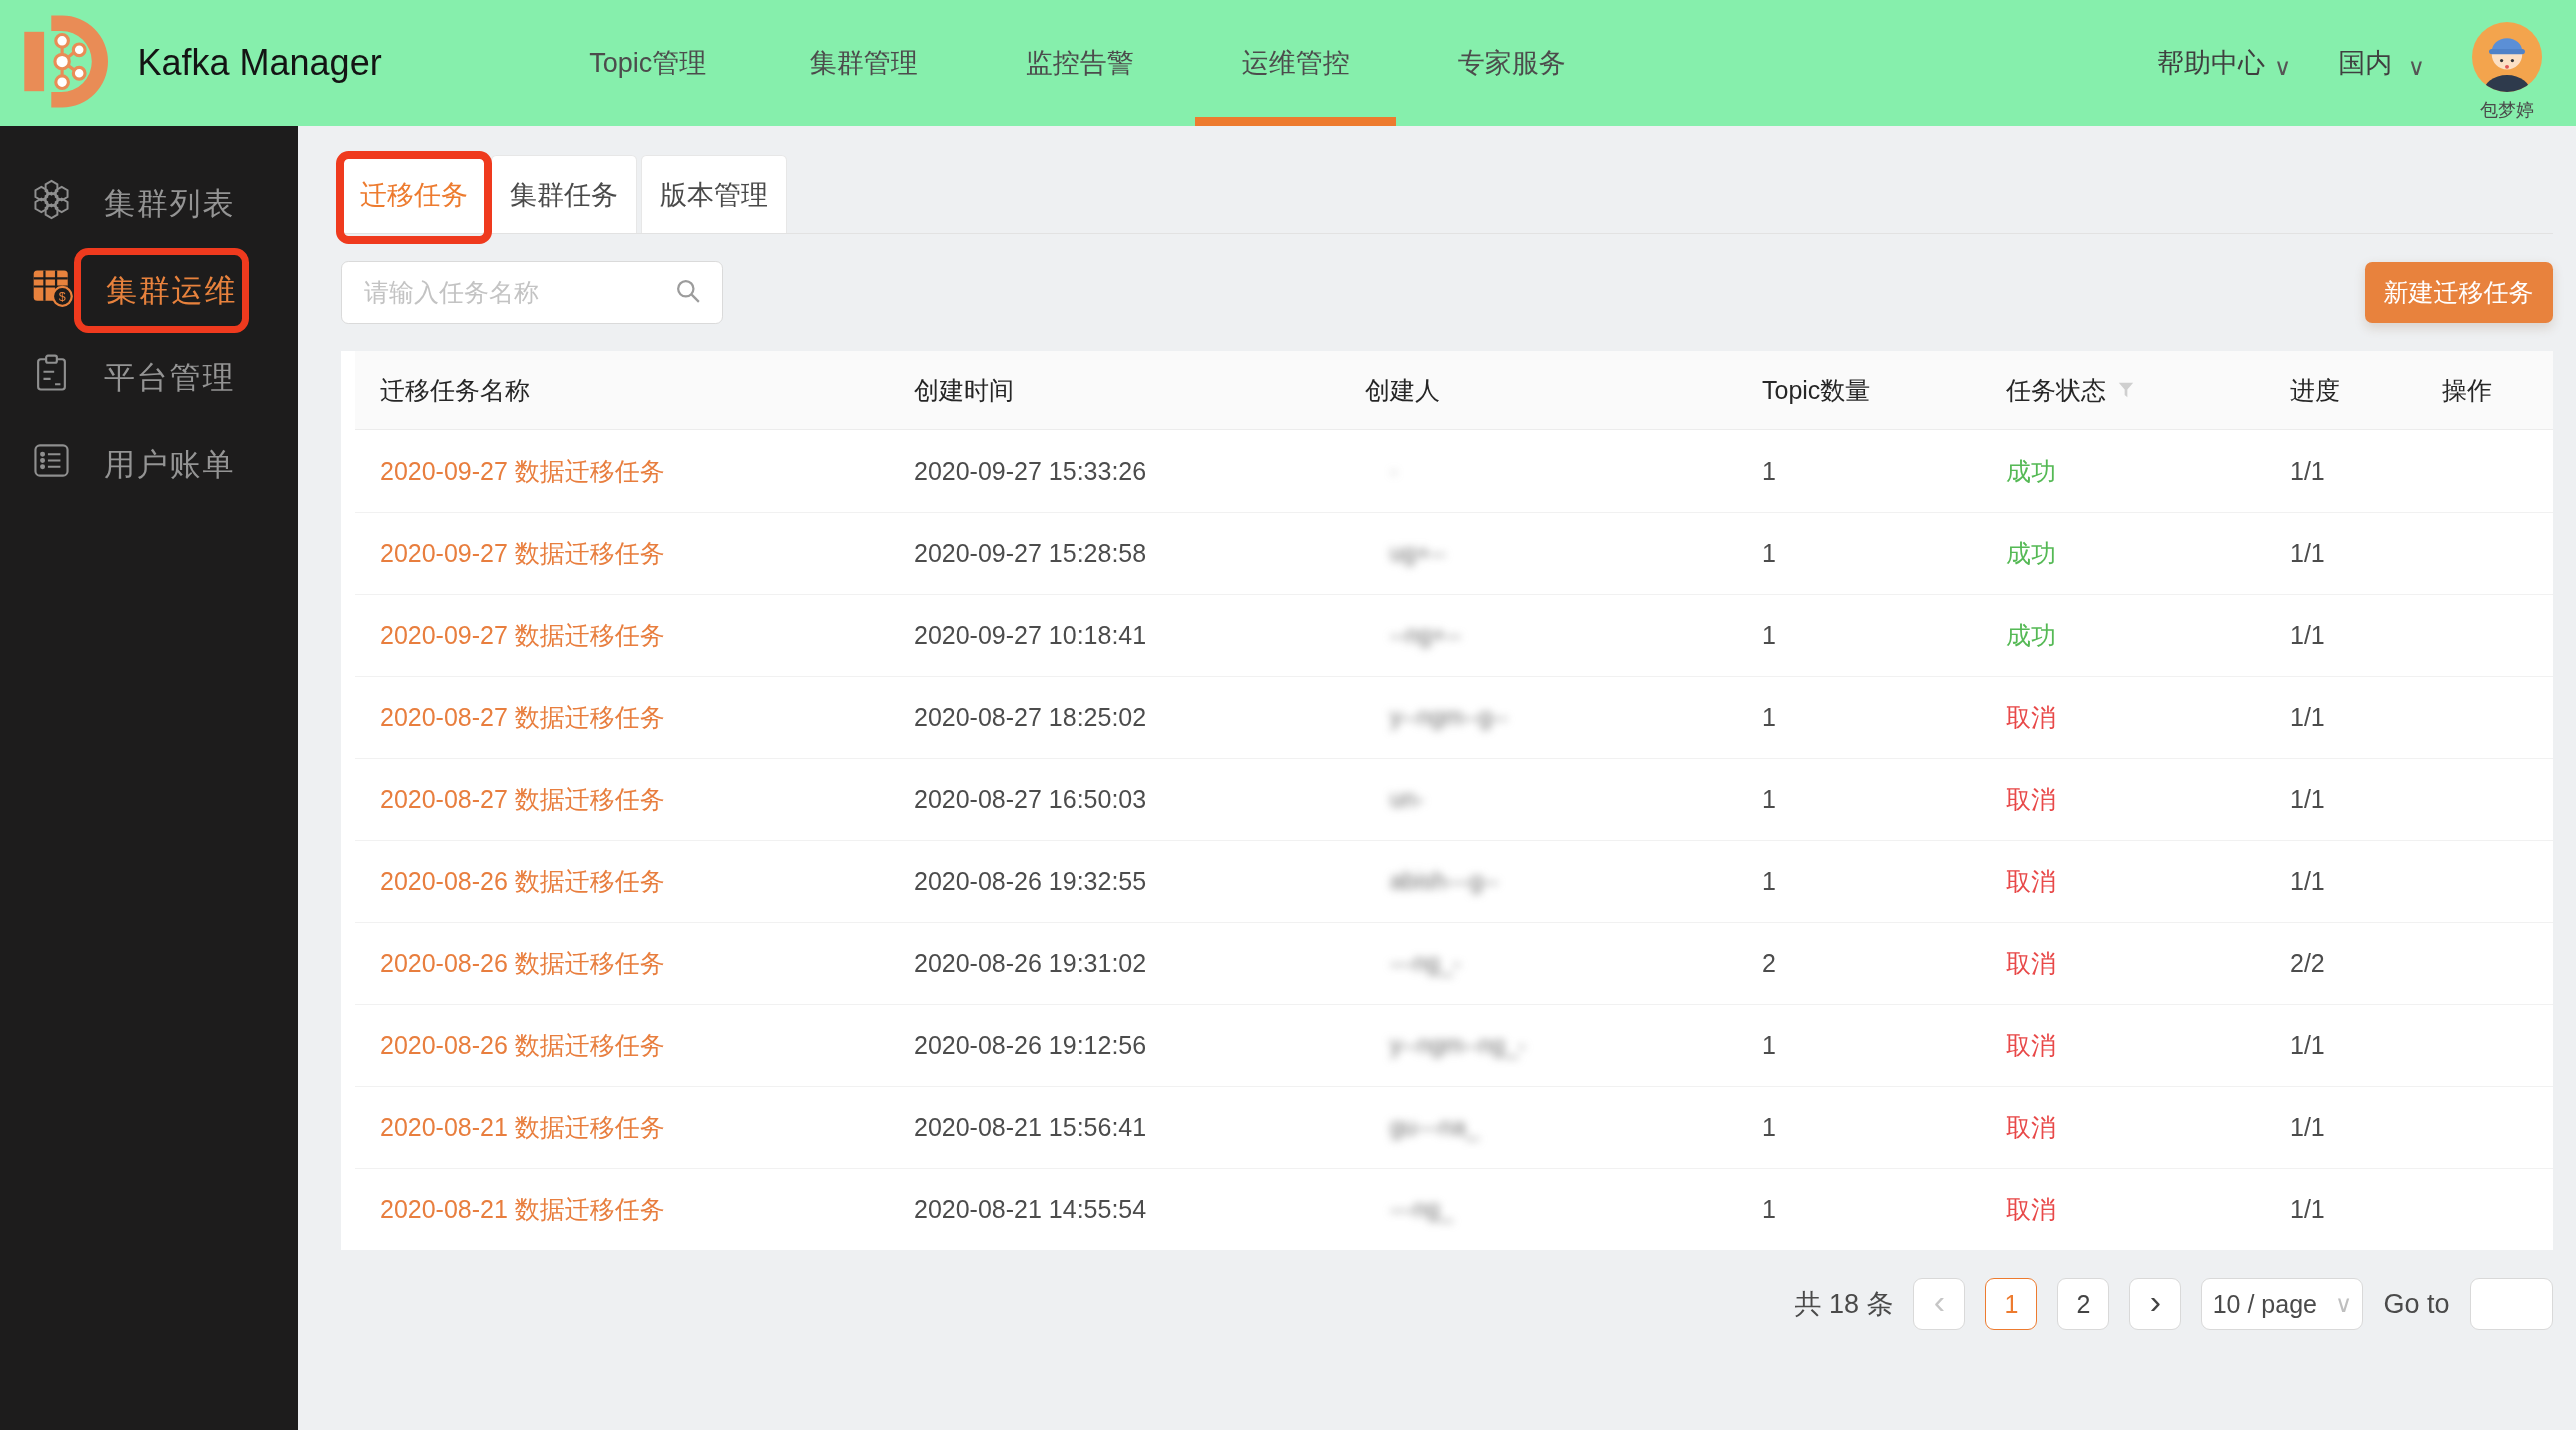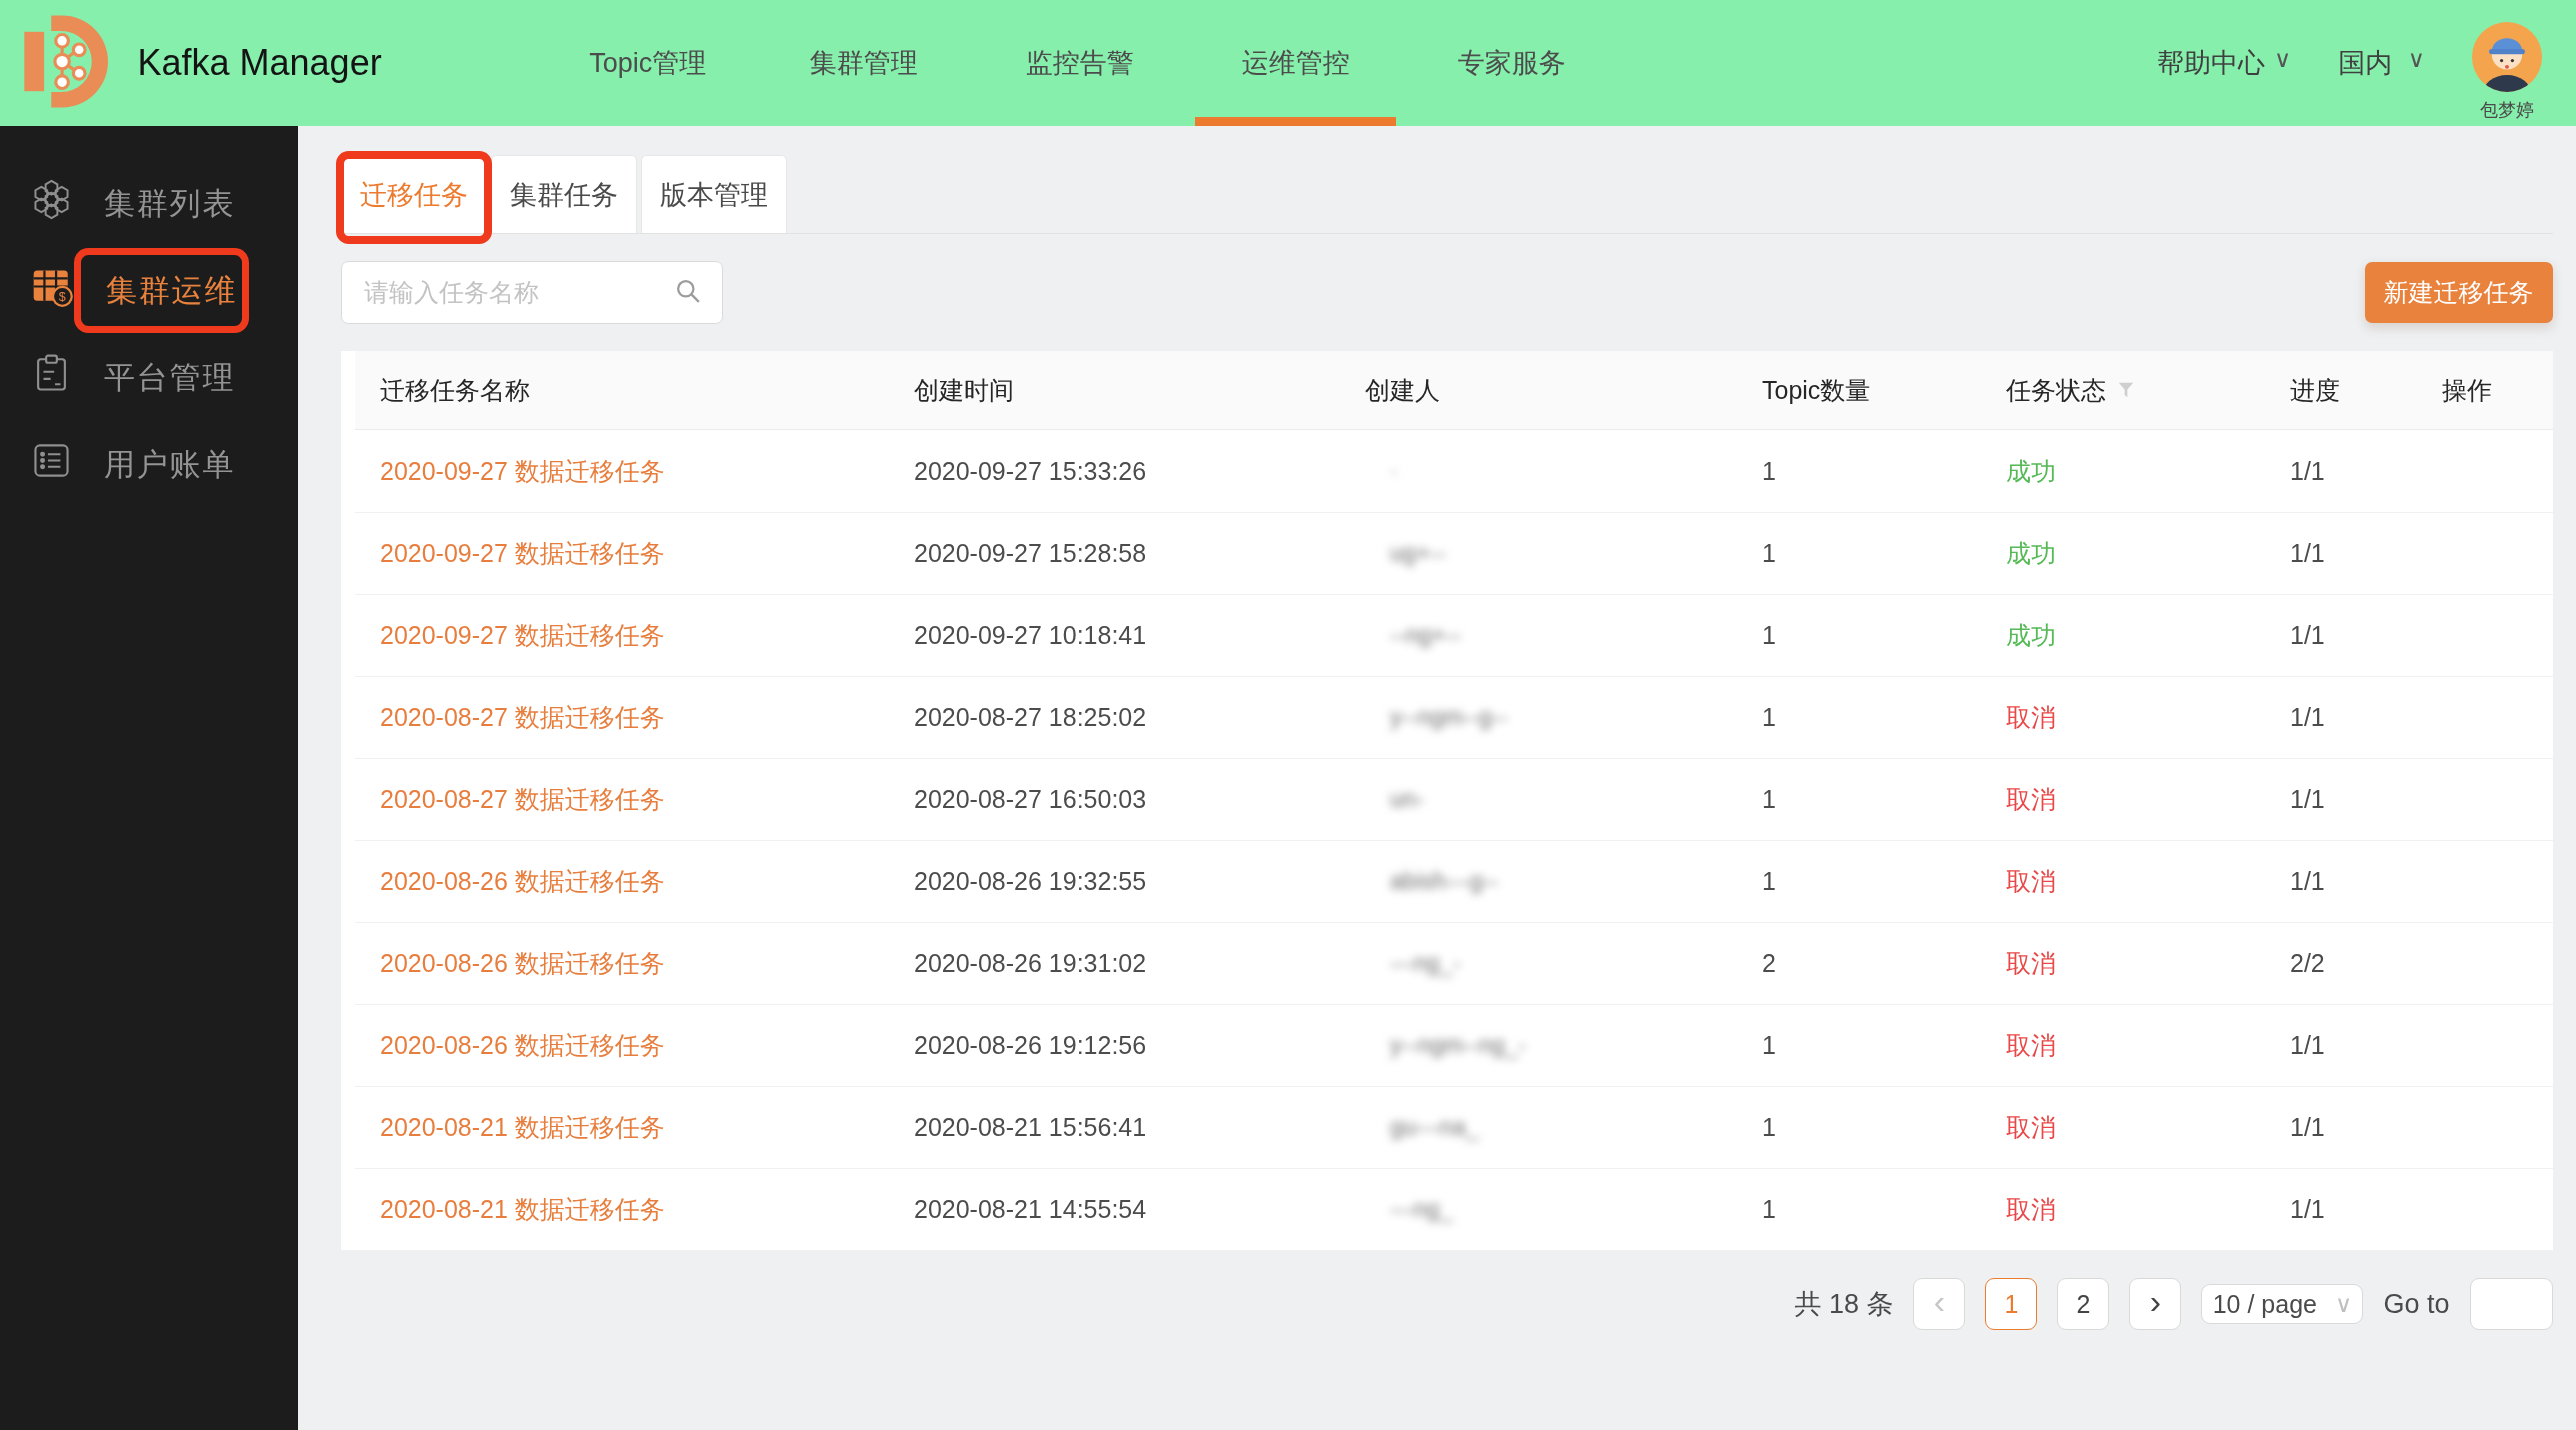--- a/index.html
+++ b/index.html
@@ -13,21 +13,21 @@
     background:#EEF0F2;font-family:"Liberation Sans","DejaVu Sans",sans-serif;
   }
   
   .header{position:absolute;top:0;left:0;right:0;height:126px;background:#86efac;display:flex;align-items:center;z-index:5;}
   .logo{margin-left:23.5px;flex:none;}
   .brand{font-size:36px;color:#141414;font-weight:500;margin-left:27px;white-space:nowrap;}
   .nav{display:flex;height:126px;margin-left:158px;}
   .nav-item{width:216px;display:flex;align-items:center;justify-content:center;font-size:27px;color:#4c4c4c;position:relative;cursor:pointer;}
   .nav-item.active::after{content:"";position:absolute;left:7.2px;right:7.2px;bottom:0;height:9px;background:var(--accent);}
   .header-right{margin-left:auto;display:flex;align-items:center;margin-right:34px;gap:47px;}
-  .hmenu{font-size:27px;color:#3f3f3f;display:flex;align-items:flex-start;gap:9px;cursor:pointer;white-space:nowrap;}
+  .hmenu{font-size:27px;color:#3f3f3f;display:flex;align-items:flex-end;gap:9px;cursor:pointer;white-space:nowrap;}
   .chev{font-size:23.5px;color:#555;}
   .user{display:flex;flex-direction:column;align-items:center;gap:3.6px;transform:translateY(9px);cursor:pointer;}
   .user-name{font-size:18px;color:#4a4a4a;}
   
   .sidebar{position:absolute;top:126px;left:0;bottom:0;width:298px;background:var(--side-bg);padding-top:34px;}
   .side-item{height:87px;display:flex;align-items:center;padding-left:31px;gap:32px;font-size:31px;color:#949494;position:relative;cursor:pointer;}
   .side-item .side-label{letter-spacing:1.8px;}
   .side-item.active{color:var(--btn-orange);}
   .annot-side{position:absolute;left:74px;top:0.9px;width:175px;height:85px;border:7.2px solid var(--annot);border-radius:14.4px;pointer-events:none;}
   
@@ -52,21 +52,21 @@
   .link{color:#E87E3E;cursor:pointer;}
   .creator-blur{filter:blur(4.5px);color:#6f6f6f;font-size:23.5px;padding-left:25px;}
   .status.success{color:var(--green);}
   .status.cancel{color:var(--red);}
   
   .pagination{height:108px;display:flex;align-items:center;justify-content:flex-end;gap:20px;font-size:27px;color:#4a4a4a;}
   .pg-btn{min-width:52px;height:52px;background:#fff;border:1.8px solid #D9D9D9;border-radius:9px;display:flex;align-items:center;justify-content:center;font-size:25px;color:#444;cursor:pointer;}
   .pg-btn.arrow{font-size:34px;line-height:1;padding-bottom:5.4px;}
   .pg-btn.disabled{color:#C6C6C6;cursor:default;}
   .pg-btn.current{border-color:var(--accent);color:var(--accent);}
-  .page-size{width:162px;height:40px;background:#fff;border:1.8px solid #D9D9D9;border-radius:9px;display:flex;align-items:center;justify-content:center;gap:18px;font-size:25px;color:#4a4a4a;cursor:pointer;}
+  .page-size{width:162px;height:52px;background:#fff;border:1.8px solid #D9D9D9;border-radius:9px;display:flex;align-items:center;justify-content:center;gap:18px;font-size:25px;color:#4a4a4a;cursor:pointer;}
   .goto-input{width:83px;height:52px;background:#fff;border:1.8px solid #D9D9D9;border-radius:9px;outline:none;font-size:25px;text-align:center;color:#333;}
 </style>
 </head>
 <body>
 
 <div class="header">
   <span class="logo">
     <svg width="87" height="99" viewBox="0 0 96 110">
       <rect x="0" y="22" width="22" height="66" fill="#E98C56"></rect>
       <path fill-rule="evenodd" d="M30 4 h12 a51 51 0 0 1 0 102 h-12 z M30 21 h11 a34 34 0 0 1 0 68 h-11 z" fill="#E98C56"></path>

